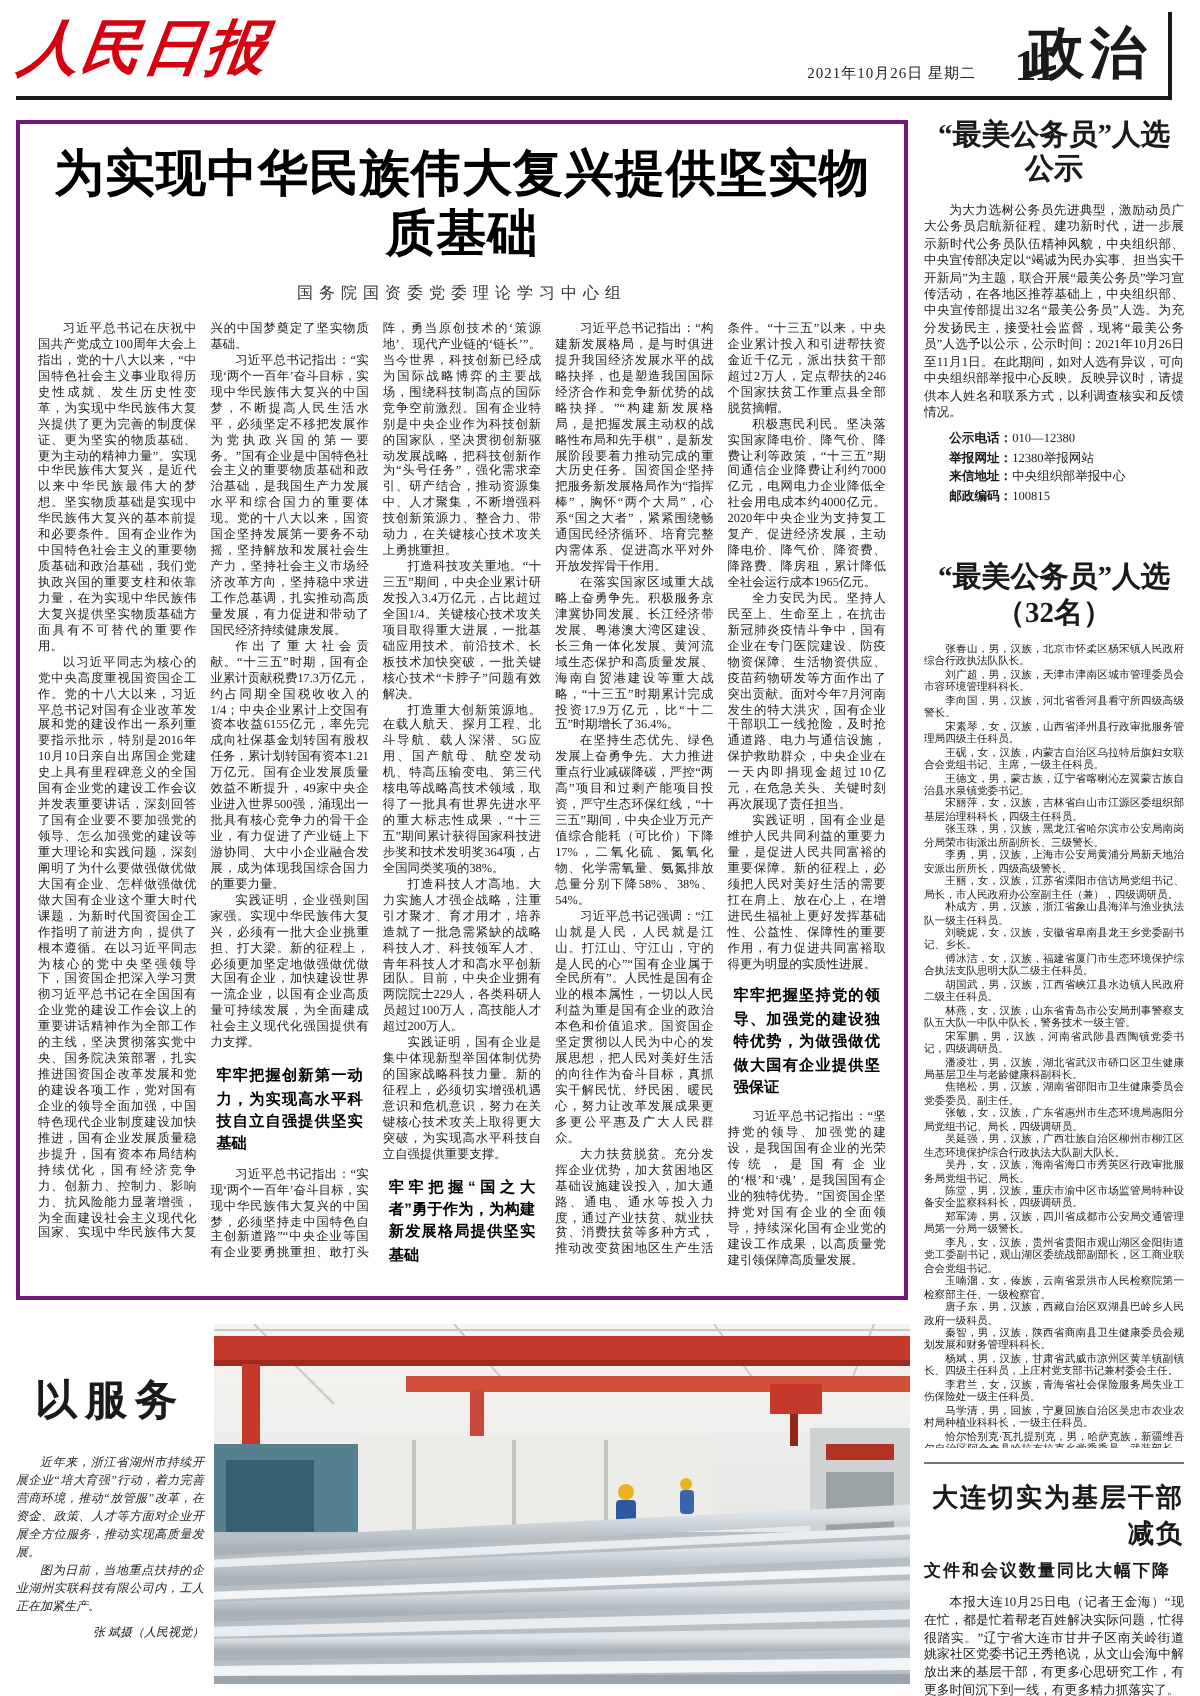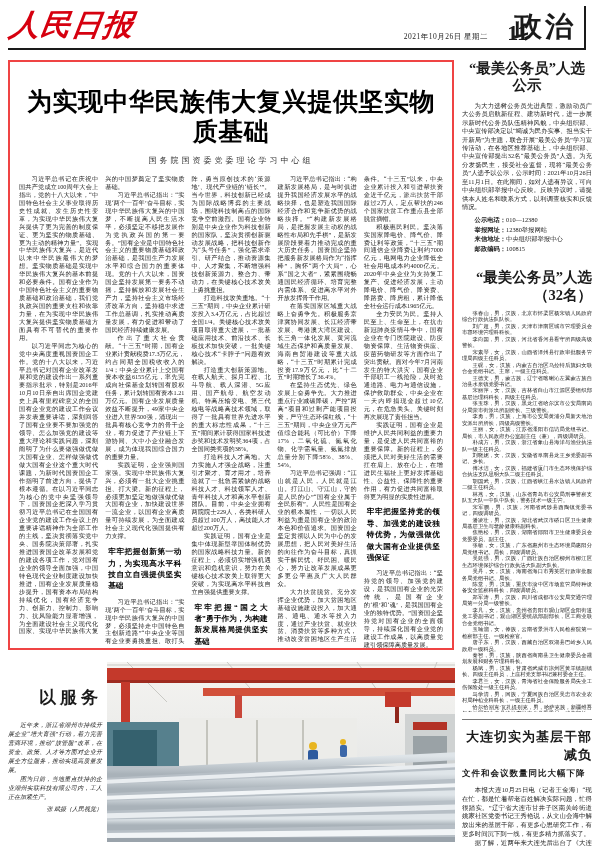--- a/index.html
+++ b/index.html
@@ -16,21 +16,21 @@
   }
   .header-rule{position:absolute;left:8px;top:48px;width:578px;height:2px;background:#1a1a1a;}
   .corner-rule{position:absolute;left:584px;top:6px;width:2px;height:44px;background:#1a1a1a;border-bottom-left-radius:3px;}
   .header-right{position:absolute;top:0;left:0;width:580px;height:46px;}
   .page-date{position:absolute;right:92px;bottom:4px;font-size:7.5px;color:#222;letter-spacing:.5px;}
   .page-no{position:absolute;right:52px;bottom:0px;font-size:22px;font-weight:bold;letter-spacing:0;}
   .page-section{position:absolute;right:4px;bottom:0px;font-size:28px;font-weight:bold;letter-spacing:3px;}
   
   .main-box{
     position:absolute;left:8px;top:60px;width:446px;height:590px;
-    border:2px solid #ef4444;box-sizing:border-box;padding:18px 9px 6px 9px;background:#fff;
+    border:2px solid #701a75;box-sizing:border-box;padding:4px 9px 6px 9px;background:#fff;
   }
   .main-headline{
     text-align:center;font-family:"Liberation Sans","DejaVu Sans",sans-serif;
     font-weight:900;font-size:25px;letter-spacing:.5px;margin:6px 0 0 0;line-height:1.2;color:#000;
   }
   .main-byline{text-align:center;font-size:8px;letter-spacing:3px;color:#333;margin:9px 0 9px 0;}
   .article-body{
     height:498px;overflow:hidden;
     column-count:5;column-gap:7px;
     font-size:6.2px;line-height:1.28;text-align:justify;color:#1c1c1c;
@@ -41,31 +41,31 @@
     font-weight:bold;font-size:7.6px;line-height:1.5;margin:6px 3px 6px 3px;color:#000;
   }
   
   .sidebar{position:absolute;left:462px;top:58px;width:130px;}
   .ann-title{font-size:14.5px;font-weight:bold;text-align:center;letter-spacing:0;margin:2px 0 7px 0;line-height:1.2;}
   .ann-body{font-size:6.3px;line-height:1.34;text-align:justify;}
   .ann-body p{margin:0;text-indent:2em;}
   .contact{margin-top:4px;font-size:6.3px;line-height:1.5;}
   .contact .row{text-indent:2em;}
   .contact .lab{font-weight:bold;font-family:"Liberation Sans",sans-serif;}
-  .list-title{font-size:14.5px;font-weight:bold;text-align:right;margin:16px 0 6px 0;line-height:1.2;}
+  .list-title{font-size:14.5px;font-weight:bold;text-align:center;margin:28px 0 6px 0;line-height:1.2;}
   .names{font-size:5.3px;line-height:1.22;text-align:justify;height:402px;overflow:hidden;}
   .names p{margin:0;text-indent:2em;}
   .side-divider{border:none;border-top:1px solid #777;margin:7px 0 8px 0;}
   .dl-title{font-size:13px;font-weight:bold;text-align:right;letter-spacing:1px;margin:2px 0 4px 0;}
   .dl-subtitle{font-size:8.5px;font-weight:bold;letter-spacing:1px;margin:1px 0 6px 0;}
   .dl-body{font-size:6.4px;line-height:1.38;text-align:justify;}
   .dl-body p{margin:0;text-indent:2em;}
   
   .photo-left{position:absolute;left:8px;top:684px;width:94px;}
-  .pt-line{font-size:17px;font-weight:bold;text-align:right;letter-spacing:4px;line-height:1.6;}
+  .pt-line{font-size:21px;font-weight:bold;text-align:center;letter-spacing:4px;line-height:1.6;}
   .photo-caption{margin-top:10px;font-size:6px;line-height:1.5;text-align:justify;font-style:italic;color:#222;}
   .photo-caption p{margin:0;text-indent:2em;}
   .photo-credit{margin-top:3px;font-size:6px;font-style:italic;text-align:right;}
   .photo-frame{position:absolute;left:107px;top:662px;width:348px;height:180px;overflow:hidden;}
 </style>
 </head>
 <body>
 
 <div class="header-right">
   <div class="page-date">2021年10月26日 星期二</div>

